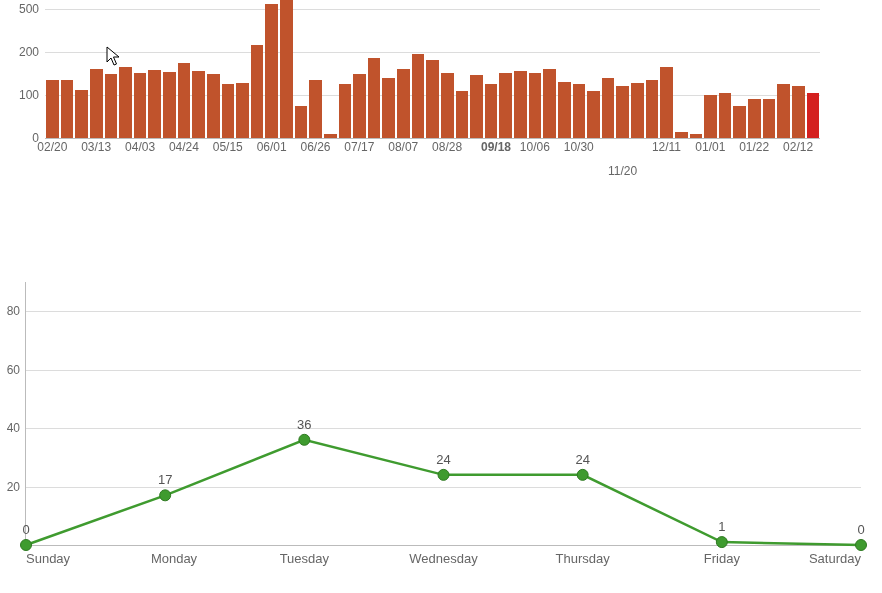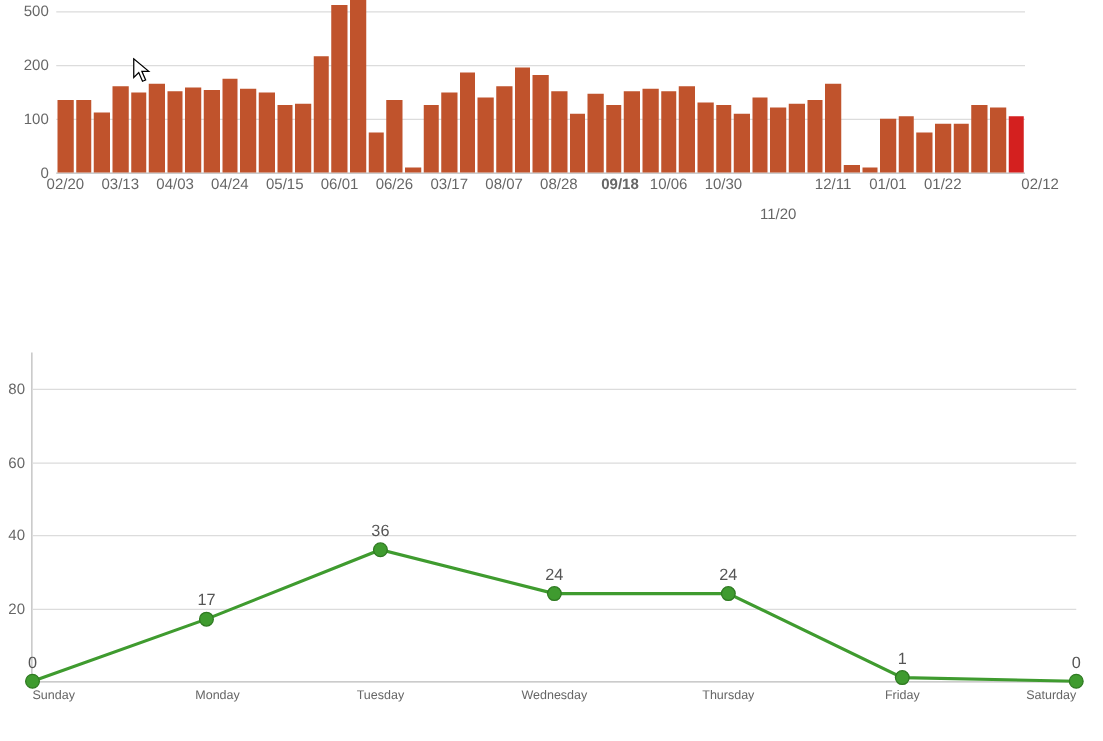--- a/index.html
+++ b/index.html
@@ -106,21 +106,21 @@
     top: 0;
     width: 100%;
     height: 100%;
     overflow: visible;
   }
   .line-xlabel {
     position: absolute;
     top: 100%;
     padding-top: 6px;
     transform: translateX(-50%);
-    font-size: 10px;
+    font-size: 13px;
     color: #666;
     white-space: nowrap;
   }
   .line-point-label {
     position: absolute;
     transform: translate(-50%, -100%);
     font-size: 13px;
     color: #555;
     margin-top: -8px;
     white-space: nowrap;
@@ -204,31 +204,31 @@
       </div>
   </div>
   <div class="bar-xlabels" id="bar-xlabels">
       <div class="bar-xlabel" style="left: 7.31132px;">02/20</div>
       <div class="bar-xlabel" style="left: 51.1792px;">03/13</div>
       <div class="bar-xlabel" style="left: 95.0472px;">04/03</div>
       <div class="bar-xlabel" style="left: 138.915px;">04/24</div>
       <div class="bar-xlabel" style="left: 182.783px;">05/15</div>
       <div class="bar-xlabel" style="left: 226.651px;">06/01</div>
       <div class="bar-xlabel" style="left: 270.519px;">06/26</div>
-      <div class="bar-xlabel" style="left: 314.387px;">03/17</div>
+      <div class="bar-xlabel" style="left: 314.387px;">07/17</div>
       <div class="bar-xlabel" style="left: 358.255px;">08/07</div>
       <div class="bar-xlabel" style="left: 402.123px;">08/28</div>
       <div class="bar-xlabel" style="left: 451px; font-weight: bold;">09/18</div>
       <div class="bar-xlabel" style="left: 489.858px;">10/06</div>
       <div class="bar-xlabel" style="left: 533.726px;">10/30</div>
       <div class="bar-xlabel" style="left: 577.594px; margin-top: 24px;">11/20</div>
       <div class="bar-xlabel" style="left: 621.462px;">12/11</div>
       <div class="bar-xlabel" style="left: 665.33px;">01/01</div>
       <div class="bar-xlabel" style="left: 709.198px;">01/22</div>
-      <div class="bar-xlabel" style="left: 753.066px; margin-left: 34px;">02/12</div>
+      <div class="bar-xlabel" style="left: 753.066px;">02/12</div>
     </div>
 
   <div class="line-area">
     <div id="line-grid">
         <div class="line-gridline" style="top: 204.556px;"></div>
         <div class="line-ytick" style="top: 204.556px;">20</div>
         <div class="line-gridline" style="top: 146.111px;"></div>
         <div class="line-ytick" style="top: 146.111px;">40</div>
         <div class="line-gridline" style="top: 87.6667px;"></div>
         <div class="line-ytick" style="top: 87.6667px;">60</div>

